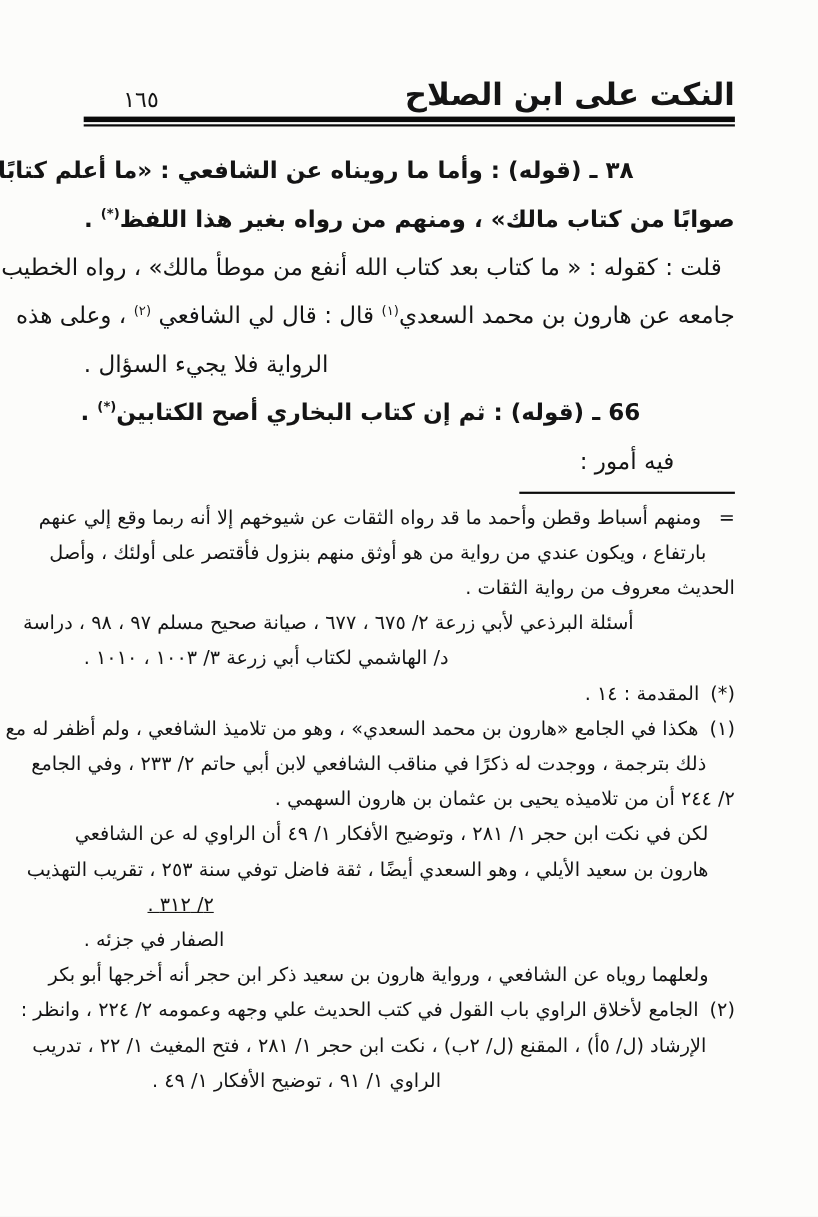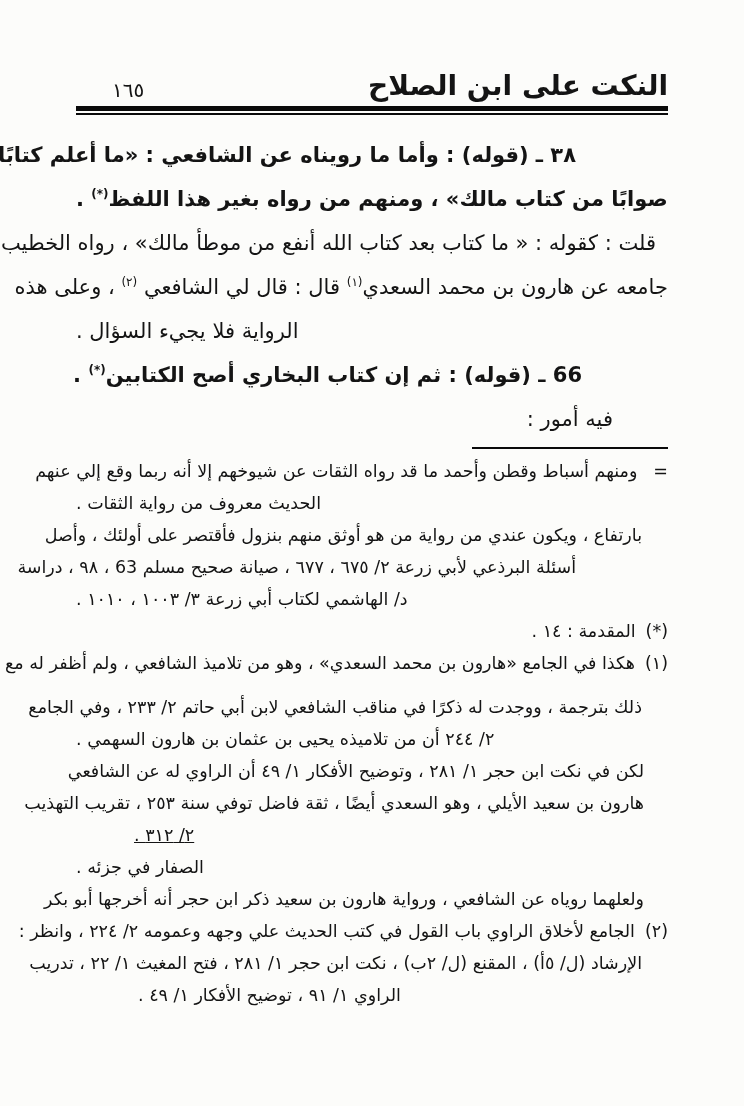--- a/index.html
+++ b/index.html
@@ -43,21 +43,21 @@
   
   .body-text{
     margin-top:18px;
     font-size:21px;
     line-height:44px;
   }
   .bl{white-space:nowrap;}
   .b{font-weight:bold;}
   .r{text-align:right;}
   .l{text-align:left;}
-  .c{text-align:left;}
+  .c{text-align:right;}
   sup{
     font-size:12px;
     vertical-align:super;
     line-height:0;
   }
   
   .fn-sep{
     width:196px;
     height:2px;
     background:#0a0a0a;
@@ -92,27 +92,27 @@
       <div class="bl r"><span>جامعه عن هارون بن محمد السعدي</span><sup>(١)</sup><span> قال : قال لي الشافعي </span><sup>(٢)</sup><span> ، وعلى هذه</span></div>
       <div class="bl l"><span>الرواية فلا يجيء السؤال .</span></div>
       <div class="bl r b" style="padding-right:86px;"><span>66 ـ (قوله) : ثم إن كتاب البخاري أصح الكتابين</span><sup>(*)</sup><span> .</span></div>
       <div class="bl r" style="padding-right:55px;"><span>فيه أمور :</span></div>
     </div>
 
     <div class="fn-sep"></div>
 
     <div class="footnotes">
       <div class="fl r"><span class="marker" style="padding-left:16px;">=</span><span>ومنهم أسباط وقطن وأحمد ما قد رواه الثقات عن شيوخهم إلا أنه ربما وقع إلي عنهم</span></div>
+      <div class="fl r" style="padding-right:26px;"><span>بارتفاع ، ويكون عندي من رواية من هو أوثق منهم بنزول فأقتصر على أولئك ، وأصل</span></div>
       <div class="fl c"><span>الحديث معروف من رواية الثقات .</span></div>
-      <div class="fl r" style="padding-right:26px;"><span>بارتفاع ، ويكون عندي من رواية من هو أوثق منهم بنزول فأقتصر على أولئك ، وأصل</span></div>
-      <div class="fl r" style="padding-right:92px;"><span>أسئلة البرذعي لأبي زرعة ٢/ ٦٧٥ ، ٦٧٧ ، صيانة صحيح مسلم 63 ، ٩٨ ، دراسة</span></div>
+      <div class="fl r" style="padding-right:92px;"><span>أسئلة البرذعي لأبي زرعة ٢/ ٦٧٥ ، ٦٧٧ ، صيانة صحيح مسلم ٩٧ ، ٩٨ ، دراسة</span></div>
       <div class="fl l"><span>د/ الهاشمي لكتاب أبي زرعة ٣/ ١٠٠٣ ، ١٠١٠ .</span></div>
       <div class="fl r"><span class="marker">(*)</span><span>المقدمة : ١٤ .</span></div>
       <div class="fl r"><span class="marker">(١)</span><span>هكذا في الجامع «هارون بن محمد السعدي» ، وهو من تلاميذ الشافعي ، ولم أظفر له مع</span></div>
-      <div class="fl r" style="padding-right:26px;margin-top:12px;"><span>ذلك بترجمة ، ووجدت له ذكرًا في مناقب الشافعي لابن أبي حاتم ٢/ ٢٣٣ ، وفي الجامع</span></div>
+      <div class="fl r" style="padding-right:26px;"><span>ذلك بترجمة ، ووجدت له ذكرًا في مناقب الشافعي لابن أبي حاتم ٢/ ٢٣٣ ، وفي الجامع</span></div>
       <div class="fl c"><span>٢/ ٢٤٤ أن من تلاميذه يحيى بن عثمان بن هارون السهمي .</span></div>
       <div class="fl r" style="padding-right:24px;"><span>لكن في نكت ابن حجر ١/ ٢٨١ ، وتوضيح الأفكار ١/ ٤٩ أن الراوي له عن الشافعي</span></div>
       <div class="fl r" style="padding-right:24px;"><span>هارون بن سعيد الأيلي ، وهو السعدي أيضًا ، ثقة فاضل توفي سنة ٢٥٣ ، تقريب التهذيب</span></div>
       <div class="fl l" style="padding-left:58px;text-decoration:underline;"><span>٢/ ٣١٢ .</span></div>
       <div class="fl l"><span>الصفار في جزئه .</span></div>
       <div class="fl r" style="padding-right:24px;"><span>ولعلهما روياه عن الشافعي ، ورواية هارون بن سعيد ذكر ابن حجر أنه أخرجها أبو بكر</span></div>
       <div class="fl r"><span class="marker">(٢)</span><span>الجامع لأخلاق الراوي باب القول في كتب الحديث علي وجهه وعمومه ٢/ ٢٢٤ ، وانظر :</span></div>
       <div class="fl r" style="padding-right:26px;"><span>الإرشاد (ل/ ٥أ) ، المقنع (ل/ ٢ب) ، نكت ابن حجر ١/ ٢٨١ ، فتح المغيث ١/ ٢٢ ، تدريب</span></div>
       <div class="fl l" style="padding-left:62px;"><span>الراوي ١/ ٩١ ، توضيح الأفكار ١/ ٤٩ .</span></div>
     </div>

